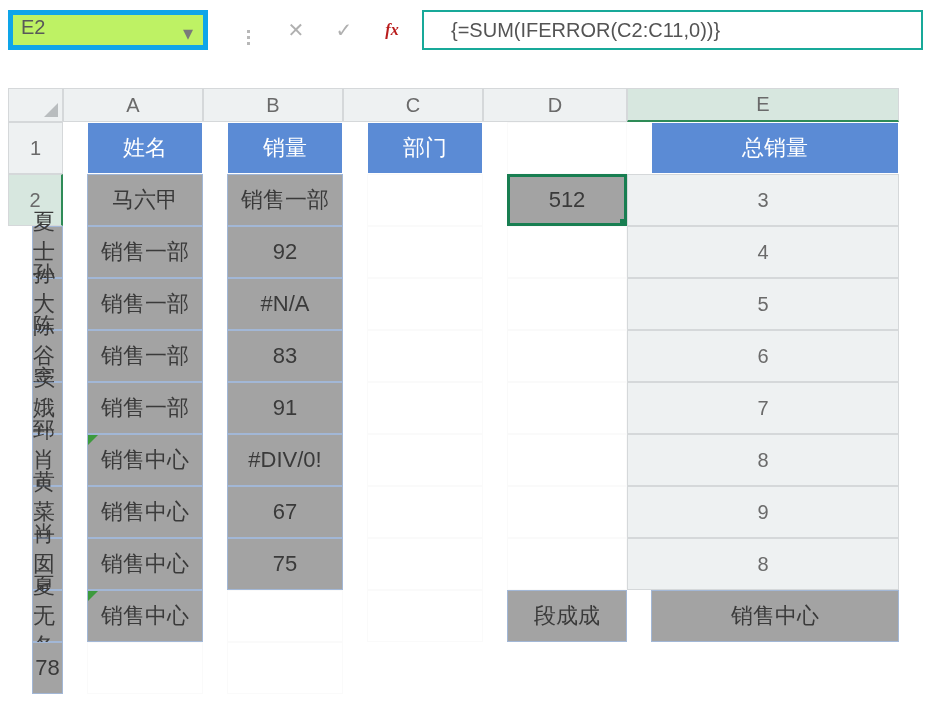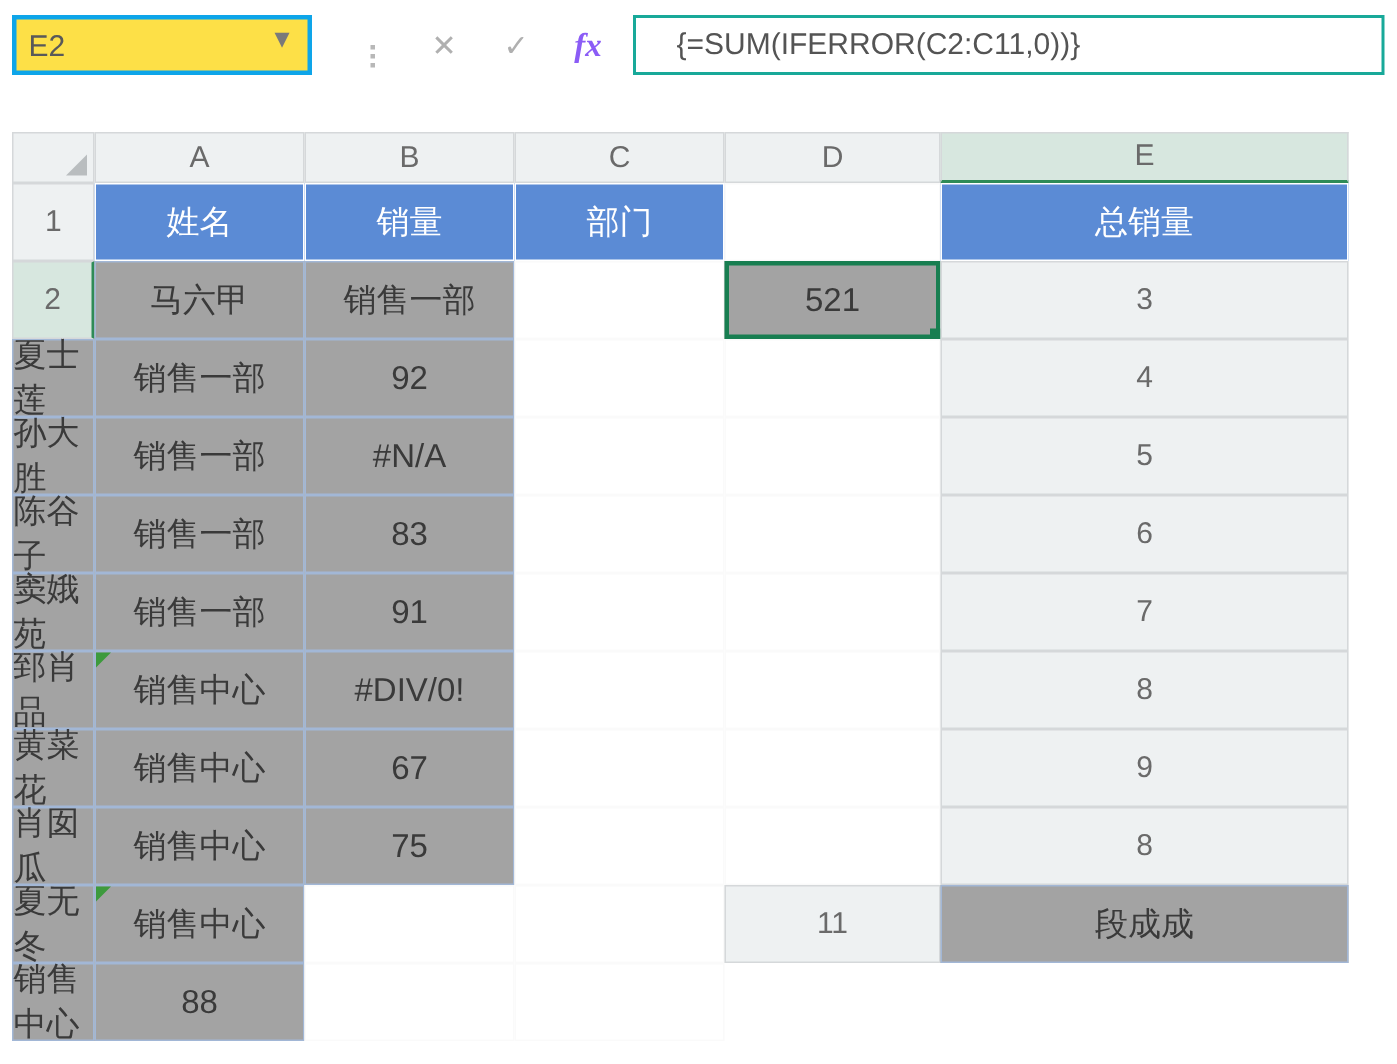--- a/index.html
+++ b/index.html
@@ -15,25 +15,25 @@
 
   
   .fbar {
     display: flex;
     align-items: center;
     height: 44px;
     gap: 0;
   }
   .name-box-wrap {
     display: flex;
-    align-items: flex-start;
+    align-items: flex-end;
     height: 40px;
-    border: 3px solid #0ea5e9;
+    border: 5px solid #0ea5e9;
     width: 200px;
-    background: #fde047;
+    background: #bef264;
     flex: 0 0 auto;
   }
   .name-box-input {
     border: none;
     outline: none;
     width: 160px;
     height: 36px;
     font-size: 20px;
     padding: 0 8px;
     color: #595959;
@@ -53,25 +53,25 @@
     margin-left: 28px;
     margin-right: 18px;
   }
   .fbar-btn {
     color: #b0b0b0;
     width: 24px;
     text-align: center;
     cursor: pointer;
   }
   .fbar-btn.fx {
-    color: #8b5cf6;
+    color: #b91c1c;
     font-style: italic;
     font-weight: bold;
     font-family: "Times New Roman", serif;
-    font-size: 22px;
+    font-size: 16px;
   }
   .dots3 {
     display: inline-flex;
     flex-direction: column;
     gap: 3px;
     align-items: center;
   }
   .dots3 i {
     width: 3px; height: 3px; background: #b8b8b8; display: block;
   }
@@ -129,20 +129,21 @@
 
   .cell {
     border: 1px solid #fafafa;
     background: #fff;
     height: 52px;
     display: flex;
     align-items: center;
     justify-content: center;
     position: relative;
     color: #3a3a3a;
+    margin-left: 24px;
   }
   .th {
     background: #5b8bd5;
     color: #fff;
     border: 1px solid #fff;
     font-size: 22px;
   }
   .data {
     background: #a3a3a3;
     border: 1px solid #a2b7d6;
@@ -206,21 +207,21 @@
   <div class="cell th">姓名</div>
   <div class="cell th">销量</div>
   <div class="cell th">部门</div>
   <div class="cell"></div>
   <div class="cell th">总销量</div>
 
   <div class="rowhdr sel">2</div>
   <div class="cell data">马六甲</div>
   <div class="cell data">销售一部</div>
   <div class="cell"></div>
-  <div class="cell data selcell">521</div>
+  <div class="cell data selcell">512</div>
 
   <div class="rowhdr">3</div>
   <div class="cell data">夏士莲</div>
   <div class="cell data">销售一部</div>
   <div class="cell data">92</div>
   <div class="cell"></div>
   <div class="cell"></div>
 
   <div class="rowhdr">4</div>
   <div class="cell data">孙大胜</div>
@@ -263,20 +264,19 @@
   <div class="cell data">75</div>
   <div class="cell"></div>
   <div class="cell"></div>
 
   <div class="rowhdr">8</div>
   <div class="cell data">夏无冬</div>
   <div class="cell data flag">销售中心</div>
   <div class="cell"></div>
   <div class="cell"></div>
 
-  <div class="rowhdr">11</div>
   <div class="cell data">段成成</div>
   <div class="cell data">销售中心</div>
-  <div class="cell data">88</div>
+  <div class="cell data">78</div>
   <div class="cell"></div>
   <div class="cell"></div>
 
 </div>
 
 </body></html>

